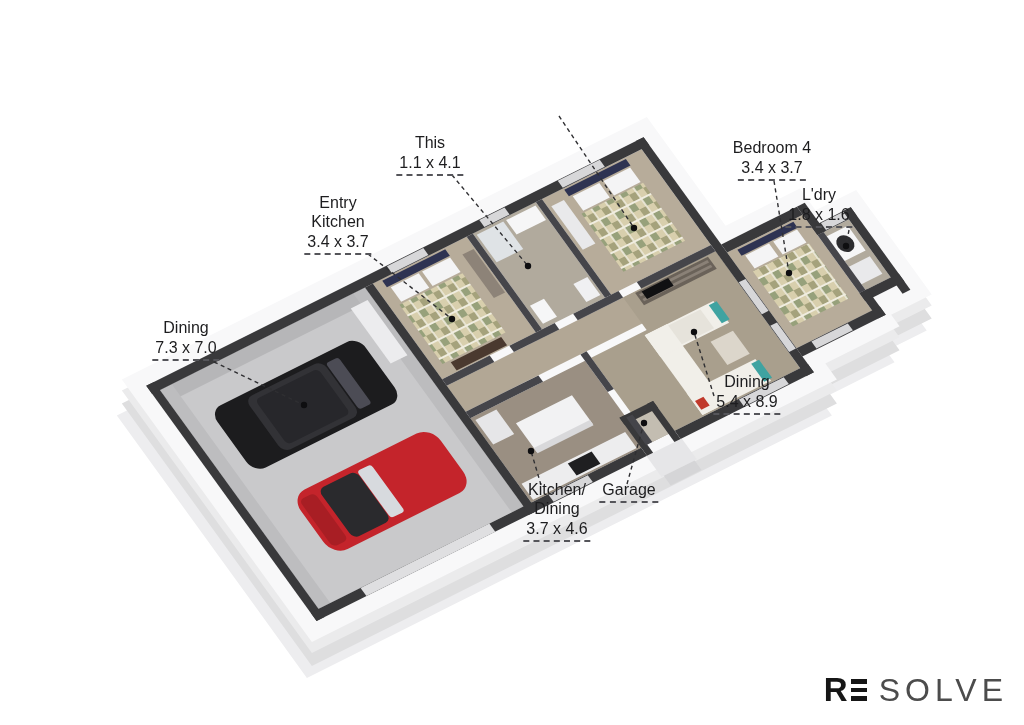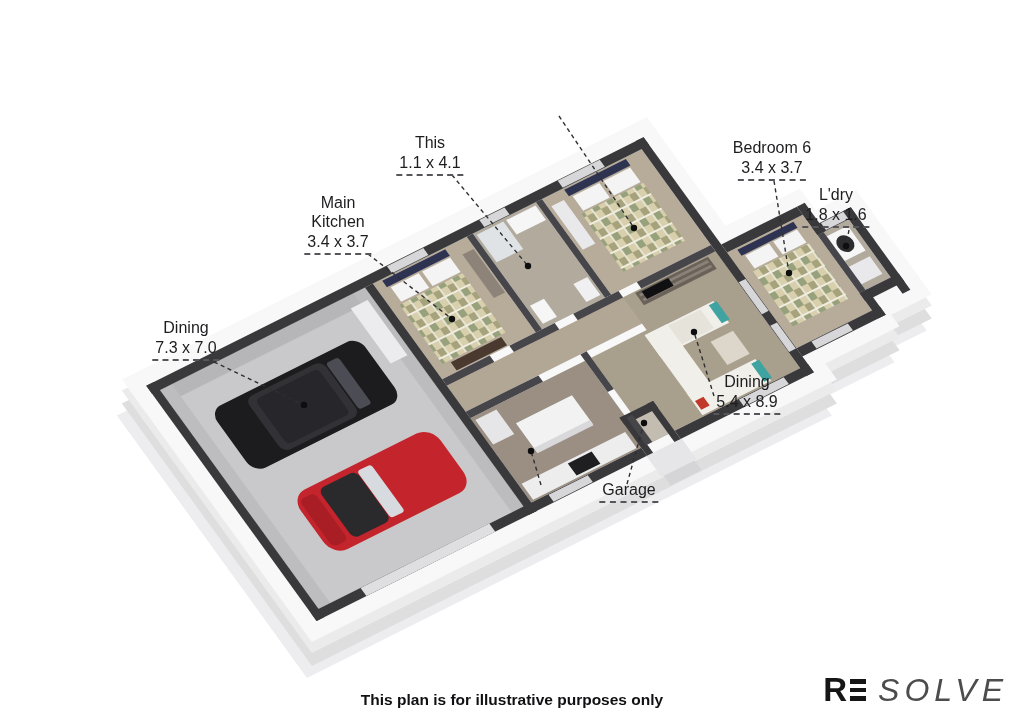--- a/index.html
+++ b/index.html
@@ -6,33 +6,33 @@
   .stage{position:relative;width:1024px;height:725px;background:#ffffff;overflow:hidden;}
   .stage svg{position:absolute;left:0;top:0;}
   .plan-label{position:absolute;transform:translateX(-50%);text-align:center;
     font-size:16px;color:#1d1d1f;line-height:1.18;white-space:nowrap;z-index:5;}
   .plan-label .nm{display:block;}
   .plan-label .dims{display:inline-block;border-bottom:2px dashed #55555a;padding:0 3px 1px;margin-top:1px;}
   .plan-label .dashed-name{display:inline-block;border-bottom:2px dashed #55555a;padding:0 3px 1px;}
   .lbl-bedroom2{left:537px;top:74px}
   .lbl-bath{left:430px;top:134px}
   .lbl-bedroom3{left:772px;top:139px}
-  .lbl-laundry{left:836px;top:186px}
+  .lbl-laundry{left:819px;top:186px}
   .lbl-main-bedroom{left:338px;top:194px}
   .lbl-garage{left:186px;top:319px}
   .lbl-living{left:747px;top:373px}
   .lbl-kitchen{left:557px;top:481px}
   .lbl-entry{left:629px;top:481px}
   .footer-note{position:absolute;left:512px;top:691px;transform:translateX(-50%);
     font-weight:bold;font-size:15.5px;color:#101012;z-index:5;}
   .logo{position:absolute;right:16px;top:671px;display:flex;align-items:center;z-index:5;}
   .logo-r{font-size:33px;font-weight:700;color:#161616;letter-spacing:0;}
   .logo-e-icon{display:inline-flex;flex-direction:column;gap:4px;margin-left:3px;}
   .logo-e-icon i{display:block;width:16px;height:4.5px;background:#161616;}
-  .logo-solve{font-size:32px;font-weight:400;color:#4c4c4c;letter-spacing:5px;margin-left:12px;font-style:italic;}
+  .logo-solve{font-size:32px;font-weight:400;color:#4c4c4c;letter-spacing:5px;margin-left:12px;}
 </style>
 </head>
 <body>
 
 <div class="stage">
 
 <svg width="1024" height="725" viewBox="0 0 1024 725">
   <defs>
     <pattern id="quilt" width="0.5" height="0.5" patternUnits="userSpaceOnUse">
       <rect width="0.5" height="0.5" fill="#d8cfad"></rect>
@@ -218,45 +218,49 @@
     <circle cx="531" cy="451" r="3.2"></circle>
     <circle cx="644" cy="423" r="3.2"></circle>
   </g>
 </svg>
 
   <div class="plan-label lbl-bath">
     <span class="nm">This</span>
     <span class="dims">1.1 x 4.1</span>
   </div>
   <div class="plan-label lbl-bedroom3">
-    <span class="nm">Bedroom 6</span>
+    <span class="nm">Bedroom 4</span>
     <span class="dims">3.4 x 3.7</span>
   </div>
   <div class="plan-label lbl-laundry">
     <span class="nm">L'dry</span>
     <span class="dims">1.8 x 1.6</span>
   </div>
   <div class="plan-label lbl-main-bedroom">
-    <span class="nm">Main</span>
+    <span class="nm">Entry</span>
     <span class="nm">Kitchen</span>
     <span class="dims">3.4 x 3.7</span>
   </div>
   <div class="plan-label lbl-garage">
     <span class="nm">Dining</span>
     <span class="dims">7.3 x 7.0</span>
   </div>
   <div class="plan-label lbl-living">
     <span class="nm">Dining</span>
     <span class="dims">5.4 x 8.9</span>
   </div>
+  <div class="plan-label lbl-kitchen">
+    <span class="nm">Kitchen/</span>
+    <span class="nm">Dining</span>
+    <span class="dims">3.7 x 4.6</span>
+  </div>
   <div class="plan-label lbl-entry">
     <span class="dashed-name">Garage</span>
   </div>
 
-  <div class="footer-note">This plan is for illustrative purposes only</div>
 
   <div class="logo">
     <span class="logo-r">R</span>
     <span class="logo-e-icon">
         <i></i>
         <i></i>
         <i></i>
       </span>
 
     <span class="logo-solve">SOLVE</span>

